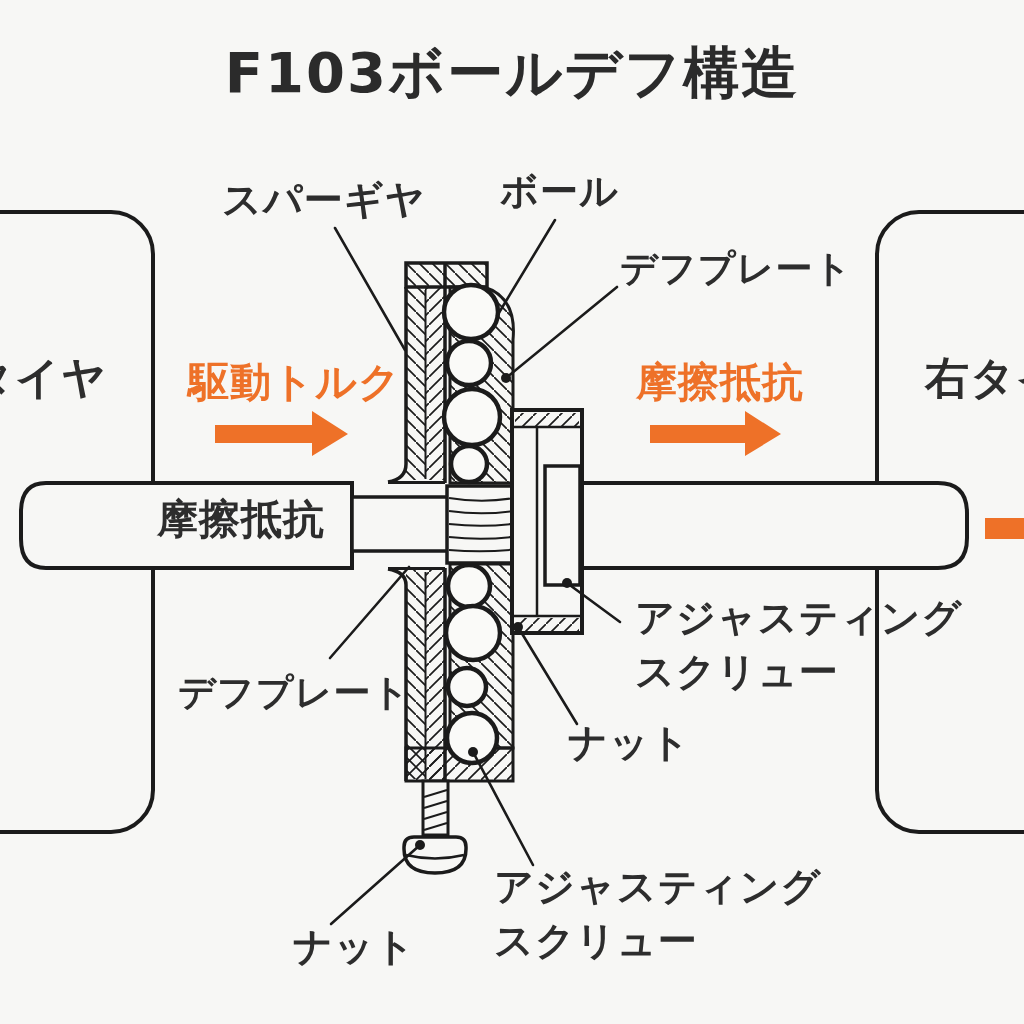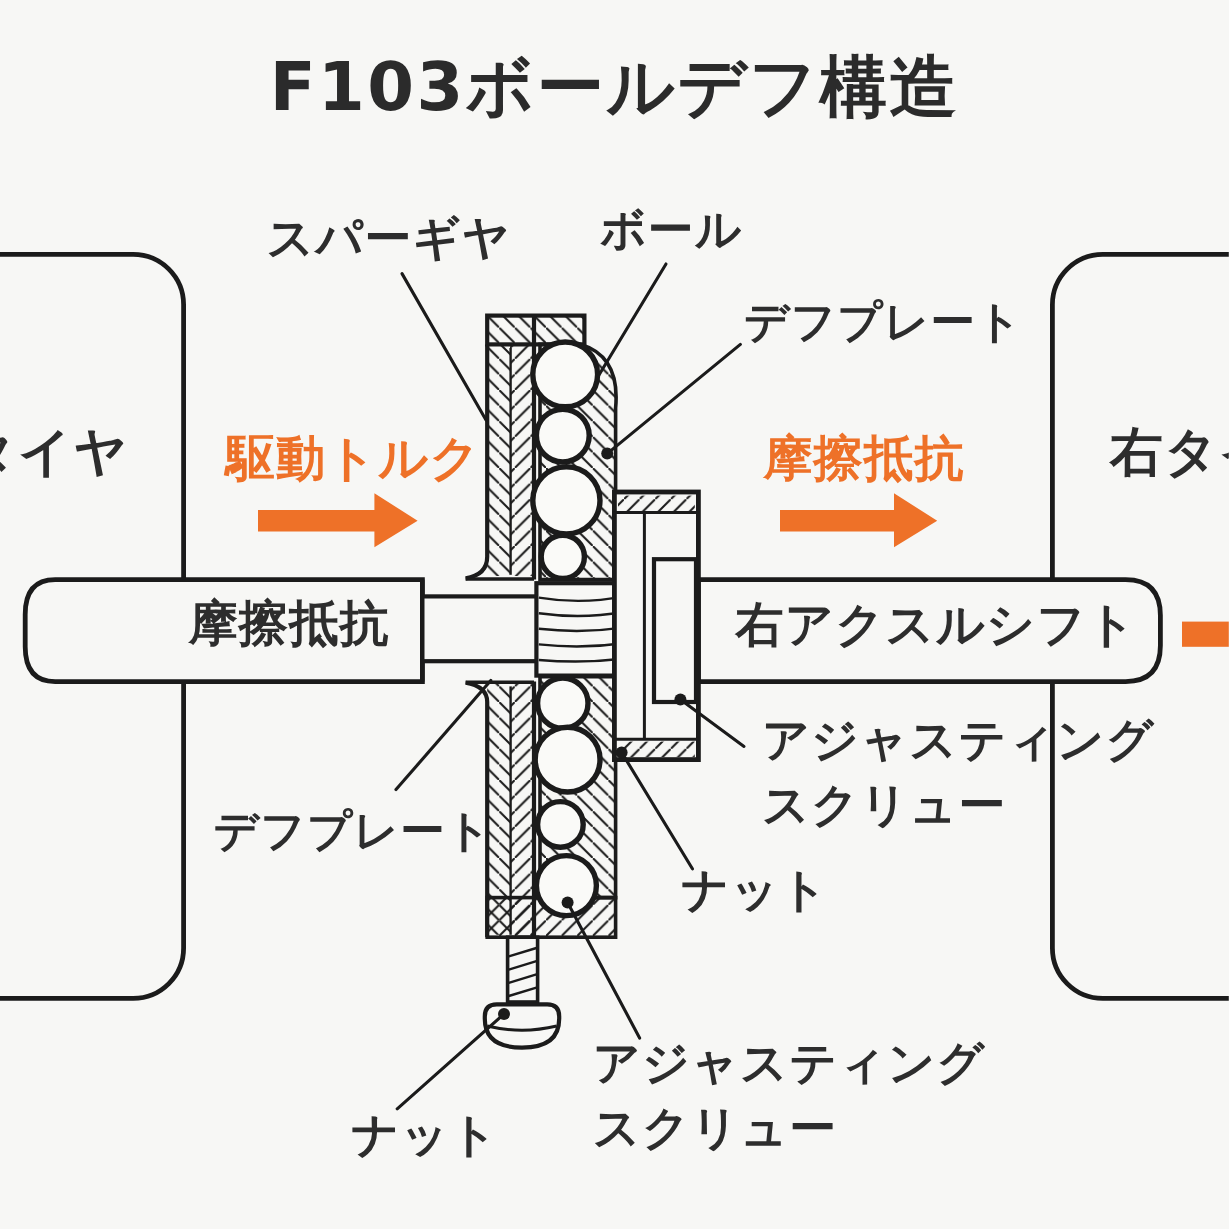--- a/index.html
+++ b/index.html
@@ -164,21 +164,20 @@
   <div class="label accent-text" style="left:188px;top:361px;font-size:41px;">駆動トルク</div>
 
   <div class="label accent-text" style="left:636px;top:361px;font-size:41px;">摩擦抵抗</div>
 
   <div class="label" style="left:-76px;top:355px;font-size:44px;">左タイヤ</div>
 
   <div class="label" style="left:925px;top:355px;font-size:44px;">右タイヤ</div>
 
   <div class="label" style="left:157px;top:498px;font-size:41px;">摩擦抵抗</div>
 
-  <div class="label" style="left:613px;top:500px;font-size:40px;">右アクスルシフト</div>
 
   <div class="label" style="left:635px;top:598px;font-size:39px;">アジャスティング</div>
   <div class="label" style="left:635px;top:652px;font-size:39px;">スクリュー</div>
 
   <div class="label" style="left:568px;top:723px;font-size:39px;">ナット</div>
 
   <div class="label" style="left:178px;top:674px;font-size:37px;">デフプレート</div>
 
   <div class="label" style="left:293px;top:927px;font-size:39px;">ナット</div>
 

